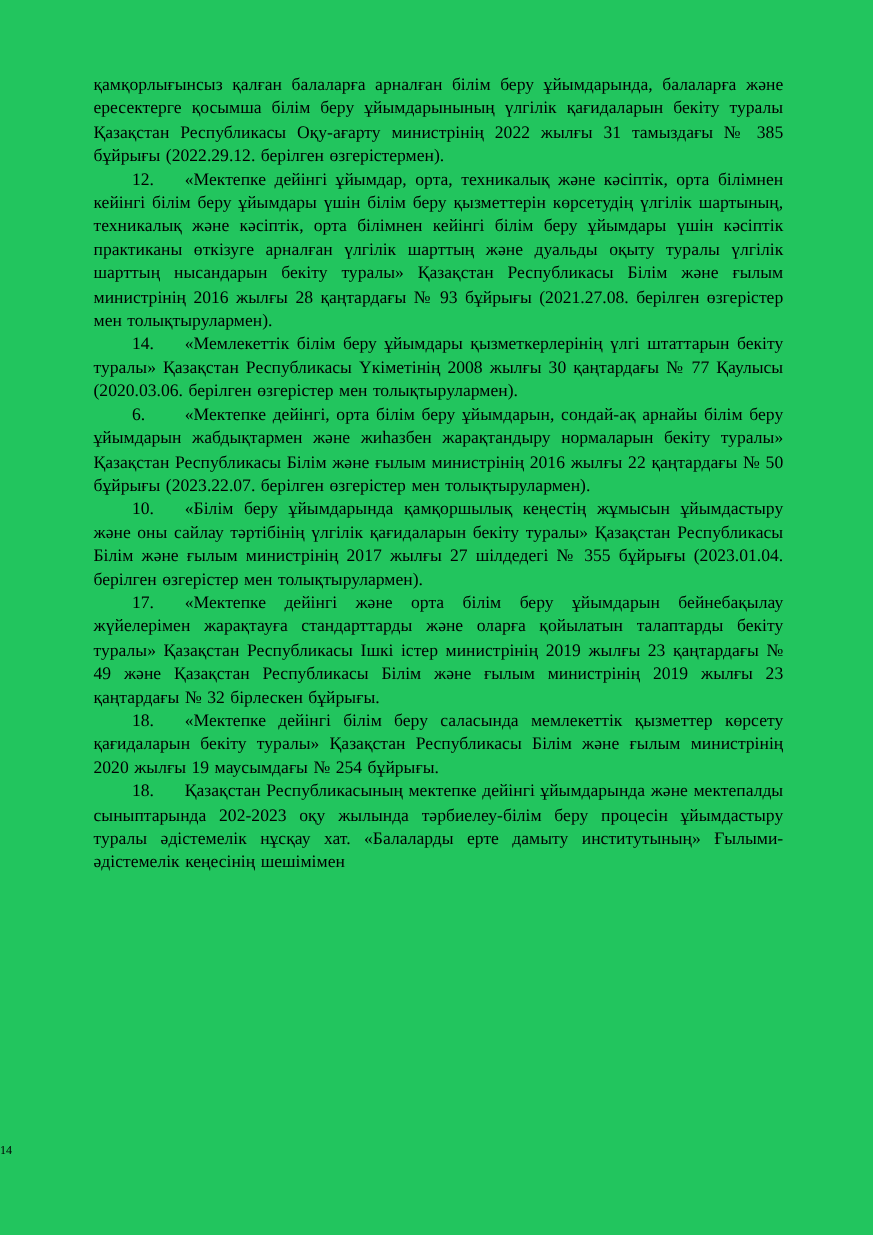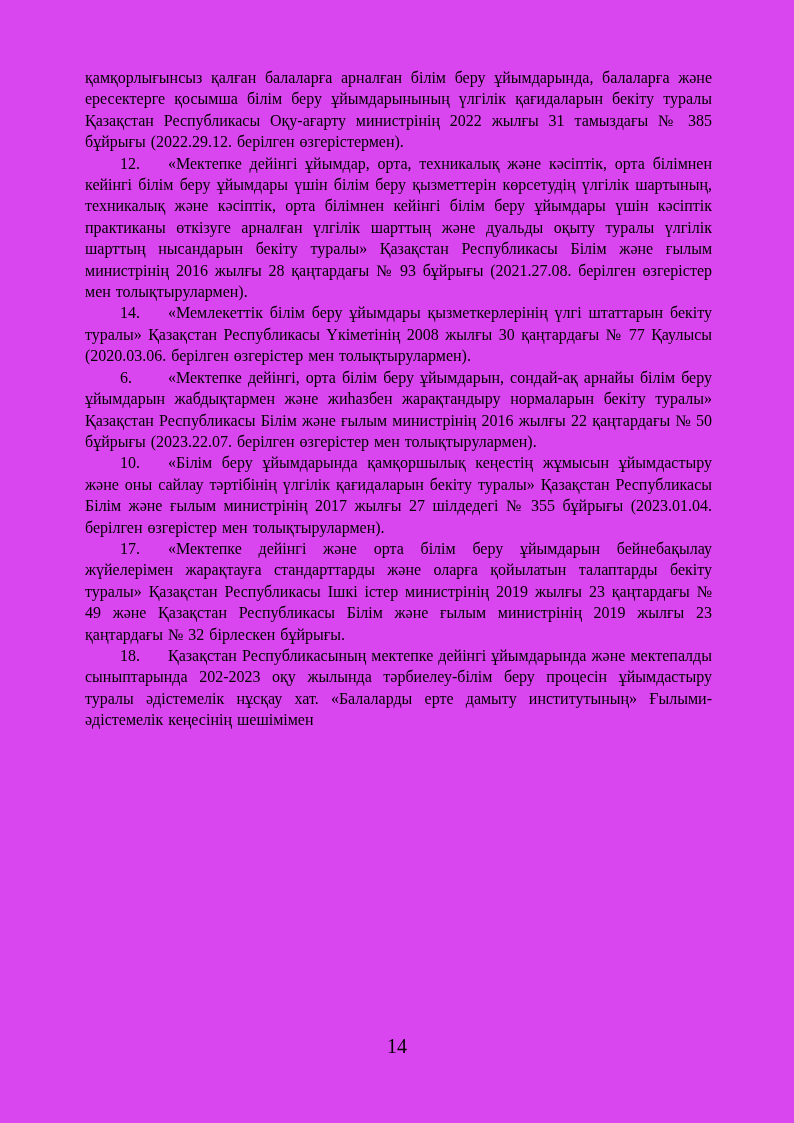--- a/index.html
+++ b/index.html
@@ -4,21 +4,21 @@
 <style>
   html, body {
     margin: 0;
     padding: 0;
     background: #ffffff;
   }
   .page {
     position: relative;
     width: 794px;
     height: 1123px;
-    background: #d946ef;
+    background: #22c55e;
     overflow: hidden;
     font-family: "Liberation Serif", "DejaVu Serif", serif;
     color: #000000;
   }
   .content {
     position: absolute;
     left: 85px;
     top: 67px;
     width: 627px;
   }
@@ -37,22 +37,21 @@
     display: inline-block;
     width: 48px;
     font-weight: normal;
     text-indent: 0;
   }
   .page-number {
     position: absolute;
     left: 0;
     top: 1037px;
     width: 794px;
-    text-align: center;
-    font-size: 20px;
+    font-size: 11px;
     line-height: 18px;
   }
 </style>
 </head>
 <body>
 
 <div class="page">
   <div class="content">
 
     <p class="para"><span>қамқорлығынсыз қалған балаларға арналған білім беру ұйымдарында, балаларға және ересектерге қосымша білім беру ұйымдарынының үлгілік қағидаларын бекіту туралы Қазақстан Республикасы Оқу-ағарту министрінің 2022 жылғы 31 тамыздағы № 385 бұйрығы (2022.29.12. берілген өзгерістермен).</span></p>
@@ -61,19 +60,20 @@
 
     <p class="para numbered"><span class="num">14.</span><span>«Мемлекеттік білім беру ұйымдары қызметкерлерінің үлгі штаттарын бекіту туралы» Қазақстан Республикасы Үкіметінің 2008 жылғы 30 қаңтардағы № 77 Қаулысы (2020.03.06. берілген өзгерістер мен толықтырулармен).</span></p>
 
 
     <p class="para numbered"><span class="num">6.</span><span>«Мектепке дейінгі, орта білім беру ұйымдарын, сондай-ақ арнайы білім беру ұйымдарын жабдықтармен және жиһазбен жарақтандыру нормаларын бекіту туралы» Қазақстан Республикасы Білім және ғылым министрінің 2016 жылғы 22 қаңтардағы № 50 бұйрығы (2023.22.07. берілген өзгерістер мен толықтырулармен).</span></p>
 
     <p class="para numbered"><span class="num">10.</span><span>«Білім беру ұйымдарында қамқоршылық кеңестің жұмысын ұйымдастыру және оны сайлау тәртібінің үлгілік қағидаларын бекіту туралы» Қазақстан Республикасы Білім және ғылым министрінің 2017 жылғы 27 шілдедегі № 355 бұйрығы (2023.01.04. берілген өзгерістер мен толықтырулармен).</span></p>
 
     <p class="para numbered"><span class="num">17.</span><span>«Мектепке дейінгі және орта білім беру ұйымдарын бейнебақылау жүйелерімен жарақтауға стандарттарды және оларға қойылатын талаптарды бекіту туралы» Қазақстан Республикасы Ішкі істер министрінің 2019 жылғы 23 қаңтардағы № 49 және Қазақстан Республикасы Білім және ғылым министрінің 2019 жылғы 23 қаңтардағы № 32 бірлескен бұйрығы.</span></p>
 
+    <p class="para numbered"><span class="num">18.</span><span>«Мектепке дейінгі білім беру саласында мемлекеттік қызметтер көрсету қағидаларын бекіту туралы» Қазақстан Республикасы Білім және ғылым министрінің 2020 жылғы 19 маусымдағы № 254 бұйрығы.</span></p>
 
     <p class="para numbered"><span class="num">18.</span><span>Қазақстан Республикасының мектепке дейінгі ұйымдарында және мектепалды сыныптарында 202-2023 оқу жылында тәрбиелеу-білім беру процесін ұйымдастыру туралы әдістемелік нұсқау хат. «Балаларды ерте дамыту институтының» Ғылыми-әдістемелік кеңесінің шешімімен</span></p>
 
   </div>
 
   <div class="page-number">14</div>
 </div>
 
 </body></html>

